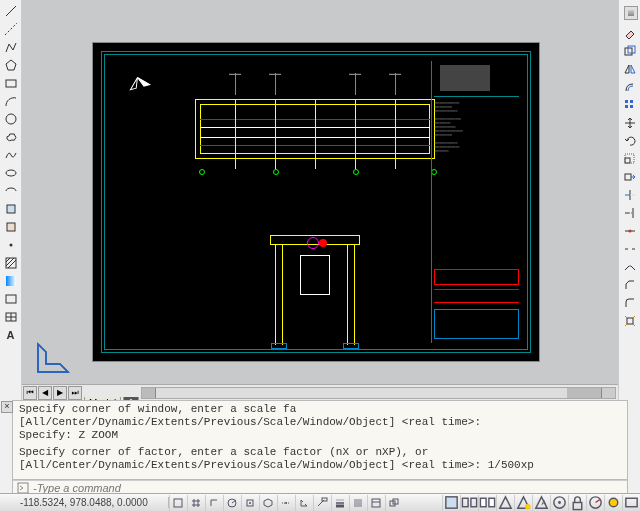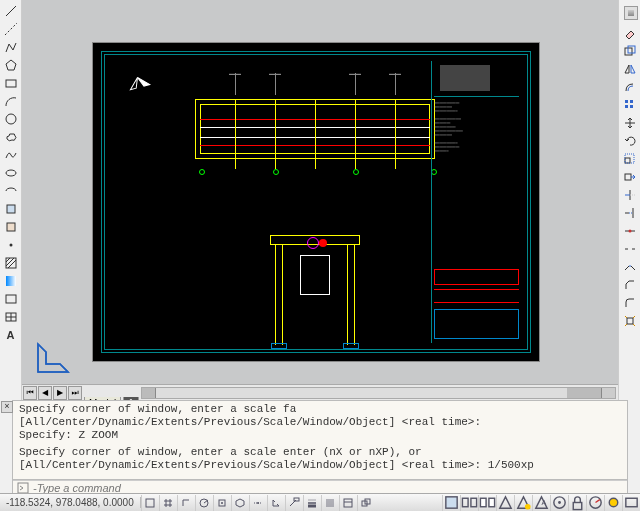--- a/index.html
+++ b/index.html
@@ -68,21 +68,21 @@
 
   .command-window { position: absolute; left: 12px; top: 400px; right: 12px; height: 80px; background: #f9f7f2; border: 1px solid #bbb; font-family: "Courier New", monospace; font-size: 11px; color: #333; }
   .command-window .closex { position: absolute; left: -12px; top: 0; width: 12px; height: 12px; background: #ddd; border: 1px solid #999; font-size: 9px; text-align: center; line-height: 10px; cursor: pointer; }
   .command-window .lines { padding: 2px 6px; line-height: 13px; }
   .watermark { position: absolute; left: 226px; top: 7px; background: #000; color: #fff; font-size: 11px; padding: 2px 6px; font-family: Arial; }
   .command-input-row { display: flex; align-items: center; border-top: 1px solid #ccc; padding: 1px 4px; }
   .command-input-row .prompt-icon { width: 12px; height: 12px; margin-right: 4px; }
   .command-input-row input { flex: 1; border: none; background: transparent; font-style: italic; color: #888; font-family: Liberation Sans, sans-serif; font-size: 11px; outline: none; }
 
   .statusbar { position: absolute; left: 0; bottom: 0; right: 0; height: 18px; background: linear-gradient(#f8f8f8,#dcdcdc); border-top: 1px solid #aaa; display: flex; align-items: center; font-size: 10px; color: #444; }
-  .statusbar .coords { padding: 0 6px; border-right: 1px solid #bbb; }
+  .statusbar .coords { padding: 0 20px; border-right: 1px solid #bbb; }
   .statusbar .sbtn { width: 18px; height: 16px; border-left: 1px solid #ccc; display: flex; align-items: center; justify-content: center; cursor: pointer; }
   .statusbar .sbtn svg { width: 12px; height: 12px; }
   .statusbar .spacer { flex: 1; }
   .statusbar .rbtn { width: 18px; height: 16px; border-left: 1px solid #ccc; display: flex; align-items: center; justify-content: center; cursor: pointer; }
 </style>
 </head>
 <body>
 
 <div class="left-toolbar">
   <div class="tbtn">
@@ -389,21 +389,21 @@
   </div>
 </div>
 
 <div class="command-window">
   <div class="closex">×</div>
   <div class="lines">
     <div>Specify corner of window, enter a scale fa</div>
     <div>[All/Center/Dynamic/Extents/Previous/Scale/Window/Object] &lt;real time&gt;:</div>
     <div>Specify: Z ZOOM</div>
     <div style="height:4px"></div>
-    <div>Specify corner of window, enter a scale enter (nX or nXP), or</div>
+    <div>Specify corner of factor, enter a scale factor (nX or nXP), or</div>
     <div>[All/Center/Dynamic/Extents/Previous/Scale/Window/Object] &lt;real time&gt;: 1/500xp</div>
   </div>
 </div>
 <div style="position:absolute;left:12px;top:480px;right:12px;height:16px;background:#f9f7f2;border:1px solid #bbb;border-top:none">
   <div class="command-input-row">
     <svg class="prompt-icon" viewBox="0 0 12 12">
         <rect x="1" y="1" width="10" height="10" stroke="#888" fill="none"></rect>
         <path d="M3 4 L6 6 L3 8" stroke="#888" fill="none"></path>
       </svg>
     <span style="color:#888;font-style:italic">-</span>

